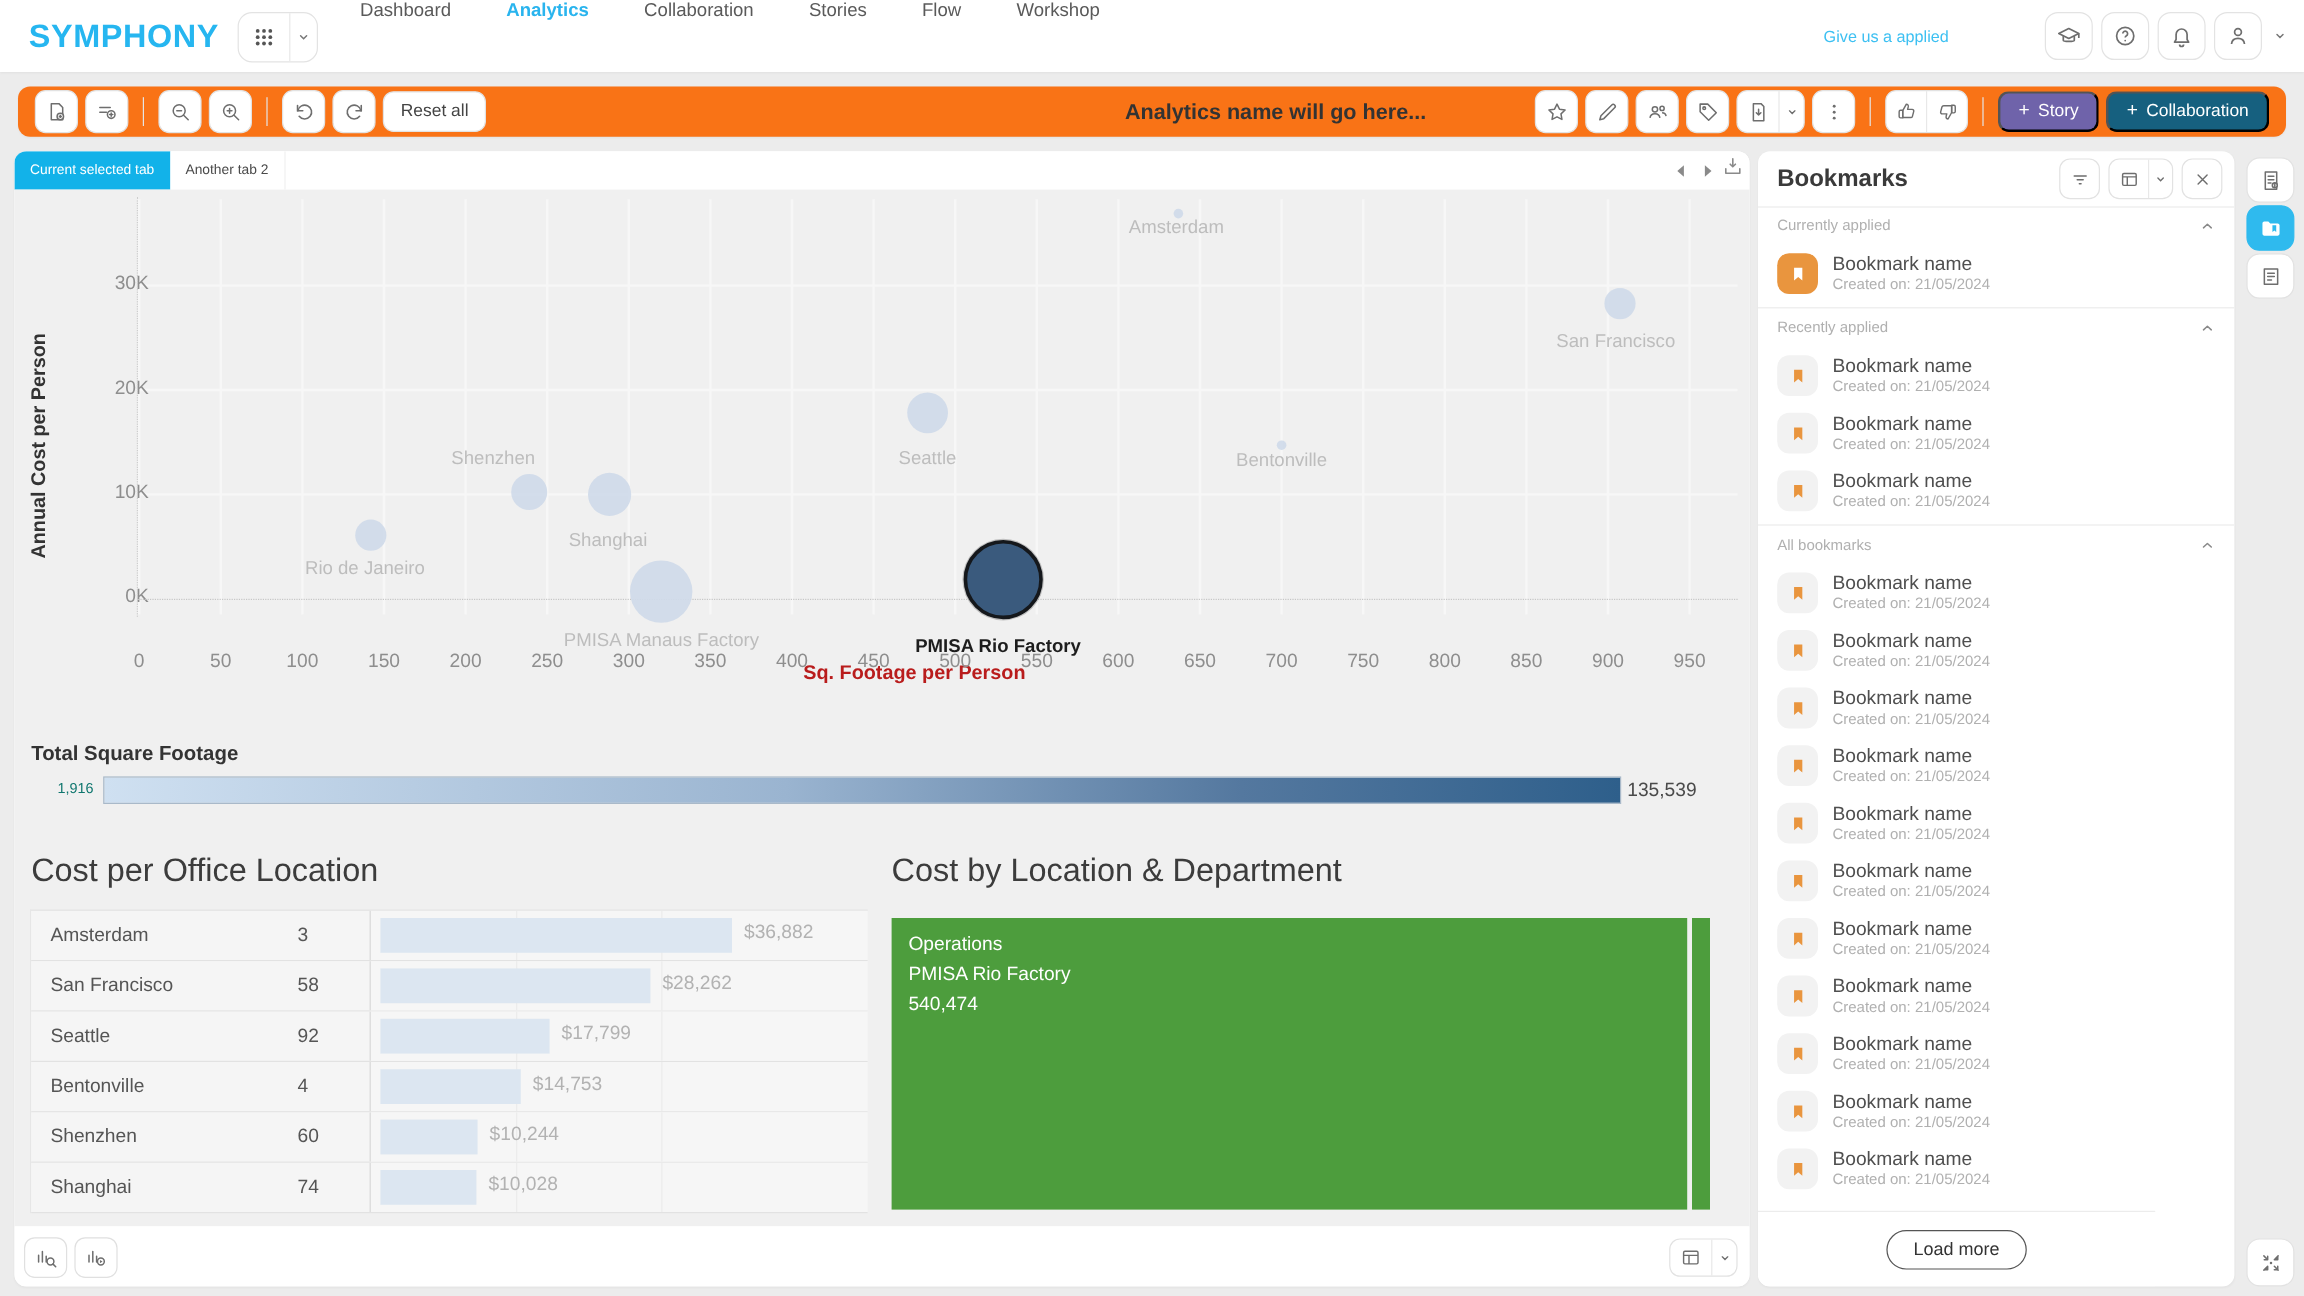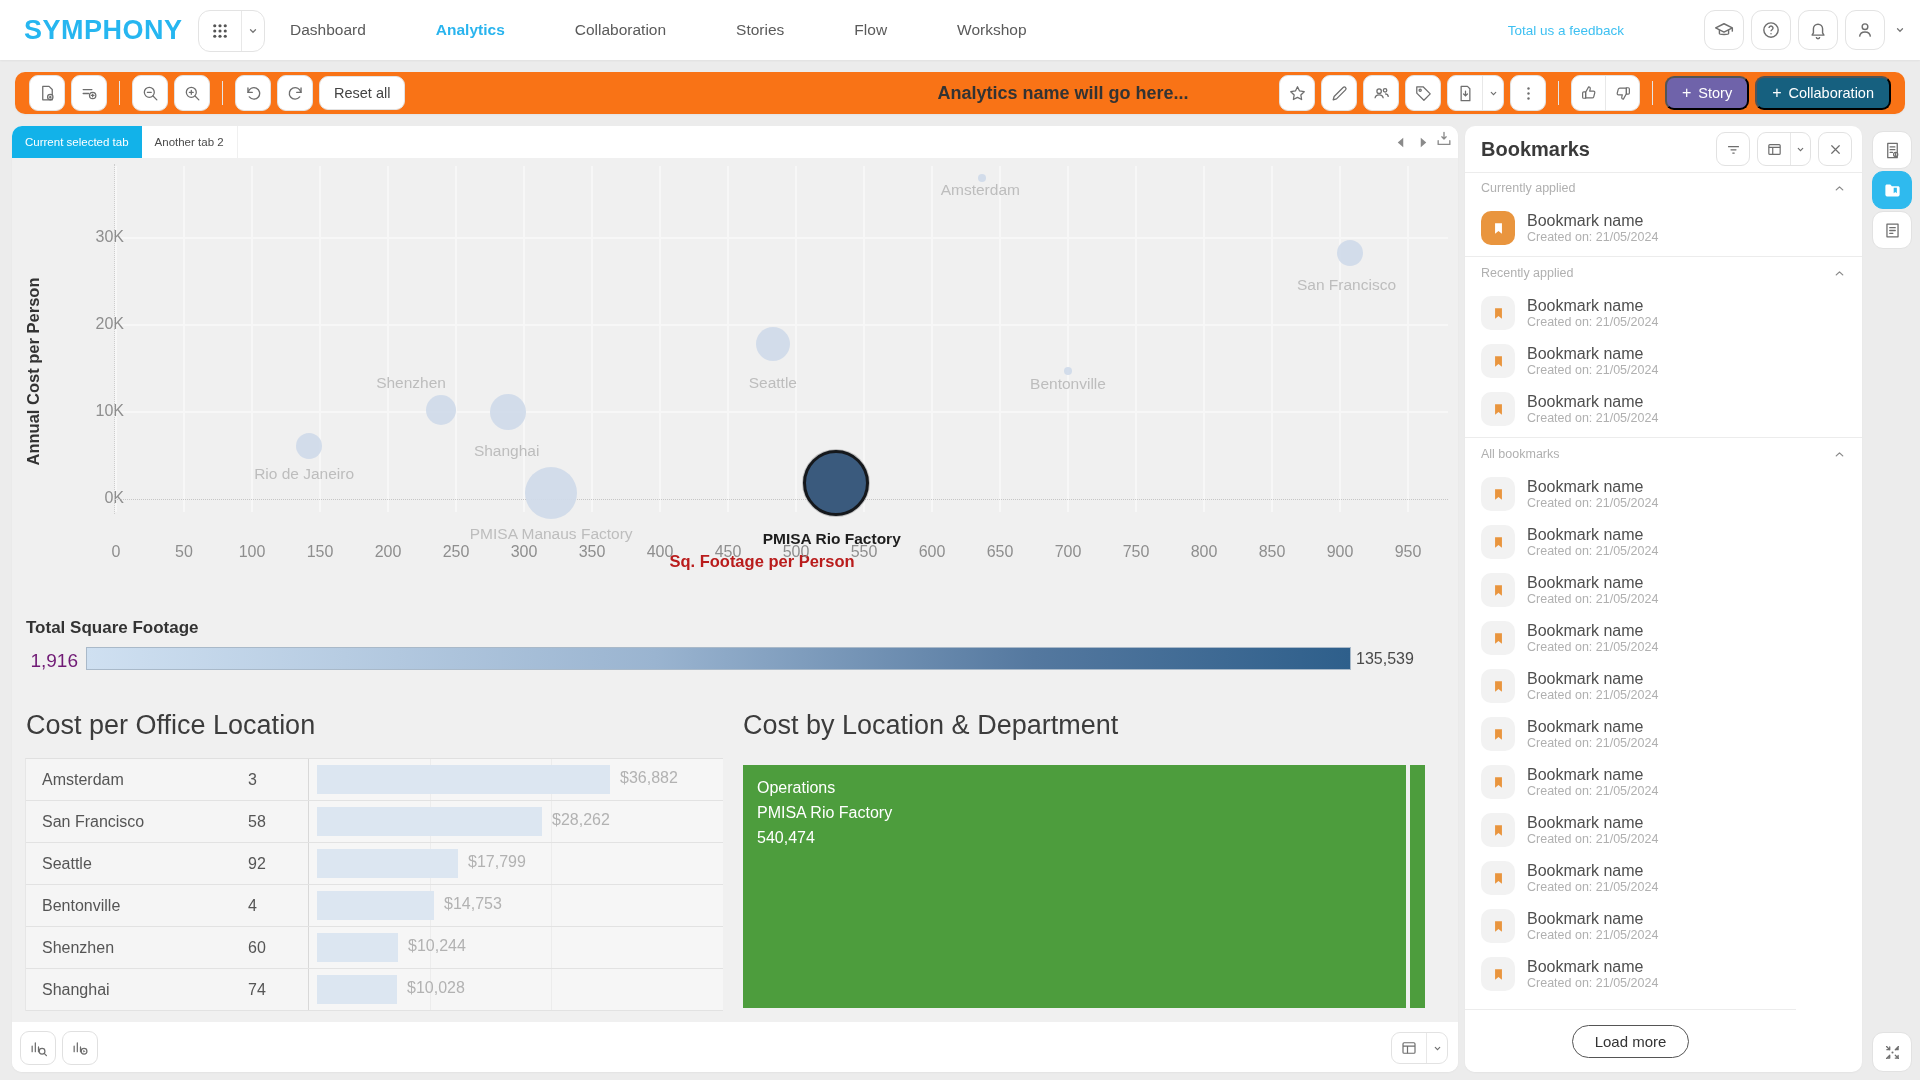--- a/index.html
+++ b/index.html
@@ -10,21 +10,21 @@
     -webkit-font-smoothing:antialiased;
   }
   .page{position:relative;width:1920px;height:1080px;}
 
   
   .topbar{position:absolute;left:0;top:0;width:1920px;height:60px;background:#fff;box-shadow:0 1px 2px rgba(0,0,0,.05);z-index:5;}
   .logo{position:absolute;left:24px;top:15px;font-size:27px;font-weight:800;color:#26b6f0;letter-spacing:.5px;}
   .apps-group{position:absolute;left:198px;top:10px;height:40px;border:1.4px solid #e3e3e3;border-radius:12px;display:flex;align-items:center;background:#fff;}
   .apps-btn{width:42px;height:40px;display:flex;align-items:center;justify-content:center;color:#555;border-right:1px solid #e8e8e8;}
   .apps-caret{width:22px;height:40px;display:flex;align-items:center;justify-content:center;color:#777;}
-  .nav-items{position:absolute;left:290px;top:0;height:60px;display:flex;align-items:center;gap:70px;}
+  .nav-items{position:absolute;left:300px;top:0;height:60px;display:flex;align-items:flex-start;gap:46px;}
   .nav-item{font-size:15.5px;color:#5a5a5a;font-weight:500;cursor:pointer;}
   .nav-item.active{color:#29b4ee;font-weight:600;}
   .feedback-link{position:absolute;right:296px;top:23px;font-size:13.5px;color:#3dc0f2;font-weight:500;}
   .top-icons{position:absolute;right:12px;top:10px;display:flex;align-items:center;gap:7px;}
   .icon-btn{width:38px;height:38px;border:1.4px solid #e3e3e3;border-radius:11px;background:#fff;display:flex;align-items:center;justify-content:center;color:#6e6e6e;}
   .tiny-caret{width:16px;display:flex;align-items:center;justify-content:center;color:#777;}
 
   
   .toolbar{position:absolute;left:15px;top:72px;width:1890px;height:42px;background:#f97316;border-radius:10px;box-shadow:0 1px 2px rgba(0,0,0,.04);display:flex;align-items:center;z-index:4;}
   .tb-left,.tb-right{display:flex;align-items:center;gap:6px;}
@@ -62,21 +62,21 @@
   .xtick{position:absolute;top:385px;width:44px;text-align:center;font-size:16px;color:#8e8e8e;}
   .bubble{position:absolute;border-radius:50%;background:#cfdae9;opacity:.92;}
   .bubble.sel{background:#3a5a7d;border:3px solid #15181c;opacity:1;box-shadow:0 0 0 1px rgba(0,0,0,.2);}
   .pt-label{position:absolute;width:280px;margin-left:-140px;text-align:center;font-size:15.5px;font-weight:500;color:#bdbdbd;}
   .pt-label.sel{color:#1d1d1d;font-weight:700;font-size:15.5px;}
   .axis-title-y{position:absolute;left:-99px;top:204px;width:240px;text-align:center;transform:rotate(-90deg);font-size:16.5px;font-weight:700;color:#333;}
   .axis-title-x{position:absolute;left:490px;top:394px;width:520px;text-align:center;font-size:16.5px;font-weight:700;color:#b91c1c;}
 
   
   .slider-title{position:absolute;left:14px;top:460px;font-size:17px;font-weight:700;color:#333;}
-  .slider-min{position:absolute;left:0px;top:492px;width:66px;text-align:right;font-size:19px;color:#701a75;}
+  .slider-min{position:absolute;left:0px;top:492px;width:66px;text-align:right;font-size:12px;color:#0f766e;}
   .slider-max{position:absolute;left:1344px;top:492px;font-size:16px;color:#4a4a4a;}
   .slider-bar{position:absolute;left:74px;top:489px;width:1263px;height:21px;border:1px solid #a9b9c9;background:linear-gradient(90deg,#cfe0f1 0%,#9ab4d0 45%,#54789f 75%,#2e5f8b 100%);}
 
   
   .table-title{position:absolute;left:14px;top:552px;font-size:27px;color:#3c3c3c;}
   .cost-table{position:absolute;left:13px;top:600px;width:697px;border-top:1px solid #e0e0e0;border-left:1px solid #e6e6e6;}
   .trow{position:relative;display:flex;height:41px;align-items:center;background:#f5f5f5;border-bottom:1px solid #e2e2e2;}
   .trow .loc{width:206px;padding-left:16px;font-size:16px;color:#555;}
   .trow .cnt{width:60px;font-size:16px;color:#555;}
   .trow .barcell{position:relative;flex:1;height:41px;border-left:1px solid #d8d8d8;background:#f6f6f6;}
@@ -154,21 +154,21 @@
       </div>
     </div>
     <nav class="nav-items" id="nav-items">
         <span class="nav-item">Dashboard</span>
         <span class="nav-item active">Analytics</span>
         <span class="nav-item">Collaboration</span>
         <span class="nav-item">Stories</span>
         <span class="nav-item">Flow</span>
         <span class="nav-item">Workshop</span>
       </nav>
-    <a class="feedback-link">Total us a feedback</a>
+    <a class="feedback-link">Give us a applied</a>
     <div class="top-icons">
       <div class="icon-btn">
         <svg width="20" height="20" viewBox="0 0 24 24" fill="none" stroke="currentColor" stroke-width="1.7" stroke-linejoin="round">
             <path d="M2 9.5L12 4.5l10 5-10 5-10-5z"></path>
             <path d="M6.5 12v4.2c0 1.6 11 1.6 11 0V12"></path>
             <path d="M22 9.5v4.5"></path>
           </svg>
       </div>
       <div class="icon-btn">
         <svg width="20" height="20" viewBox="0 0 24 24" fill="none" stroke="currentColor" stroke-width="1.7">

